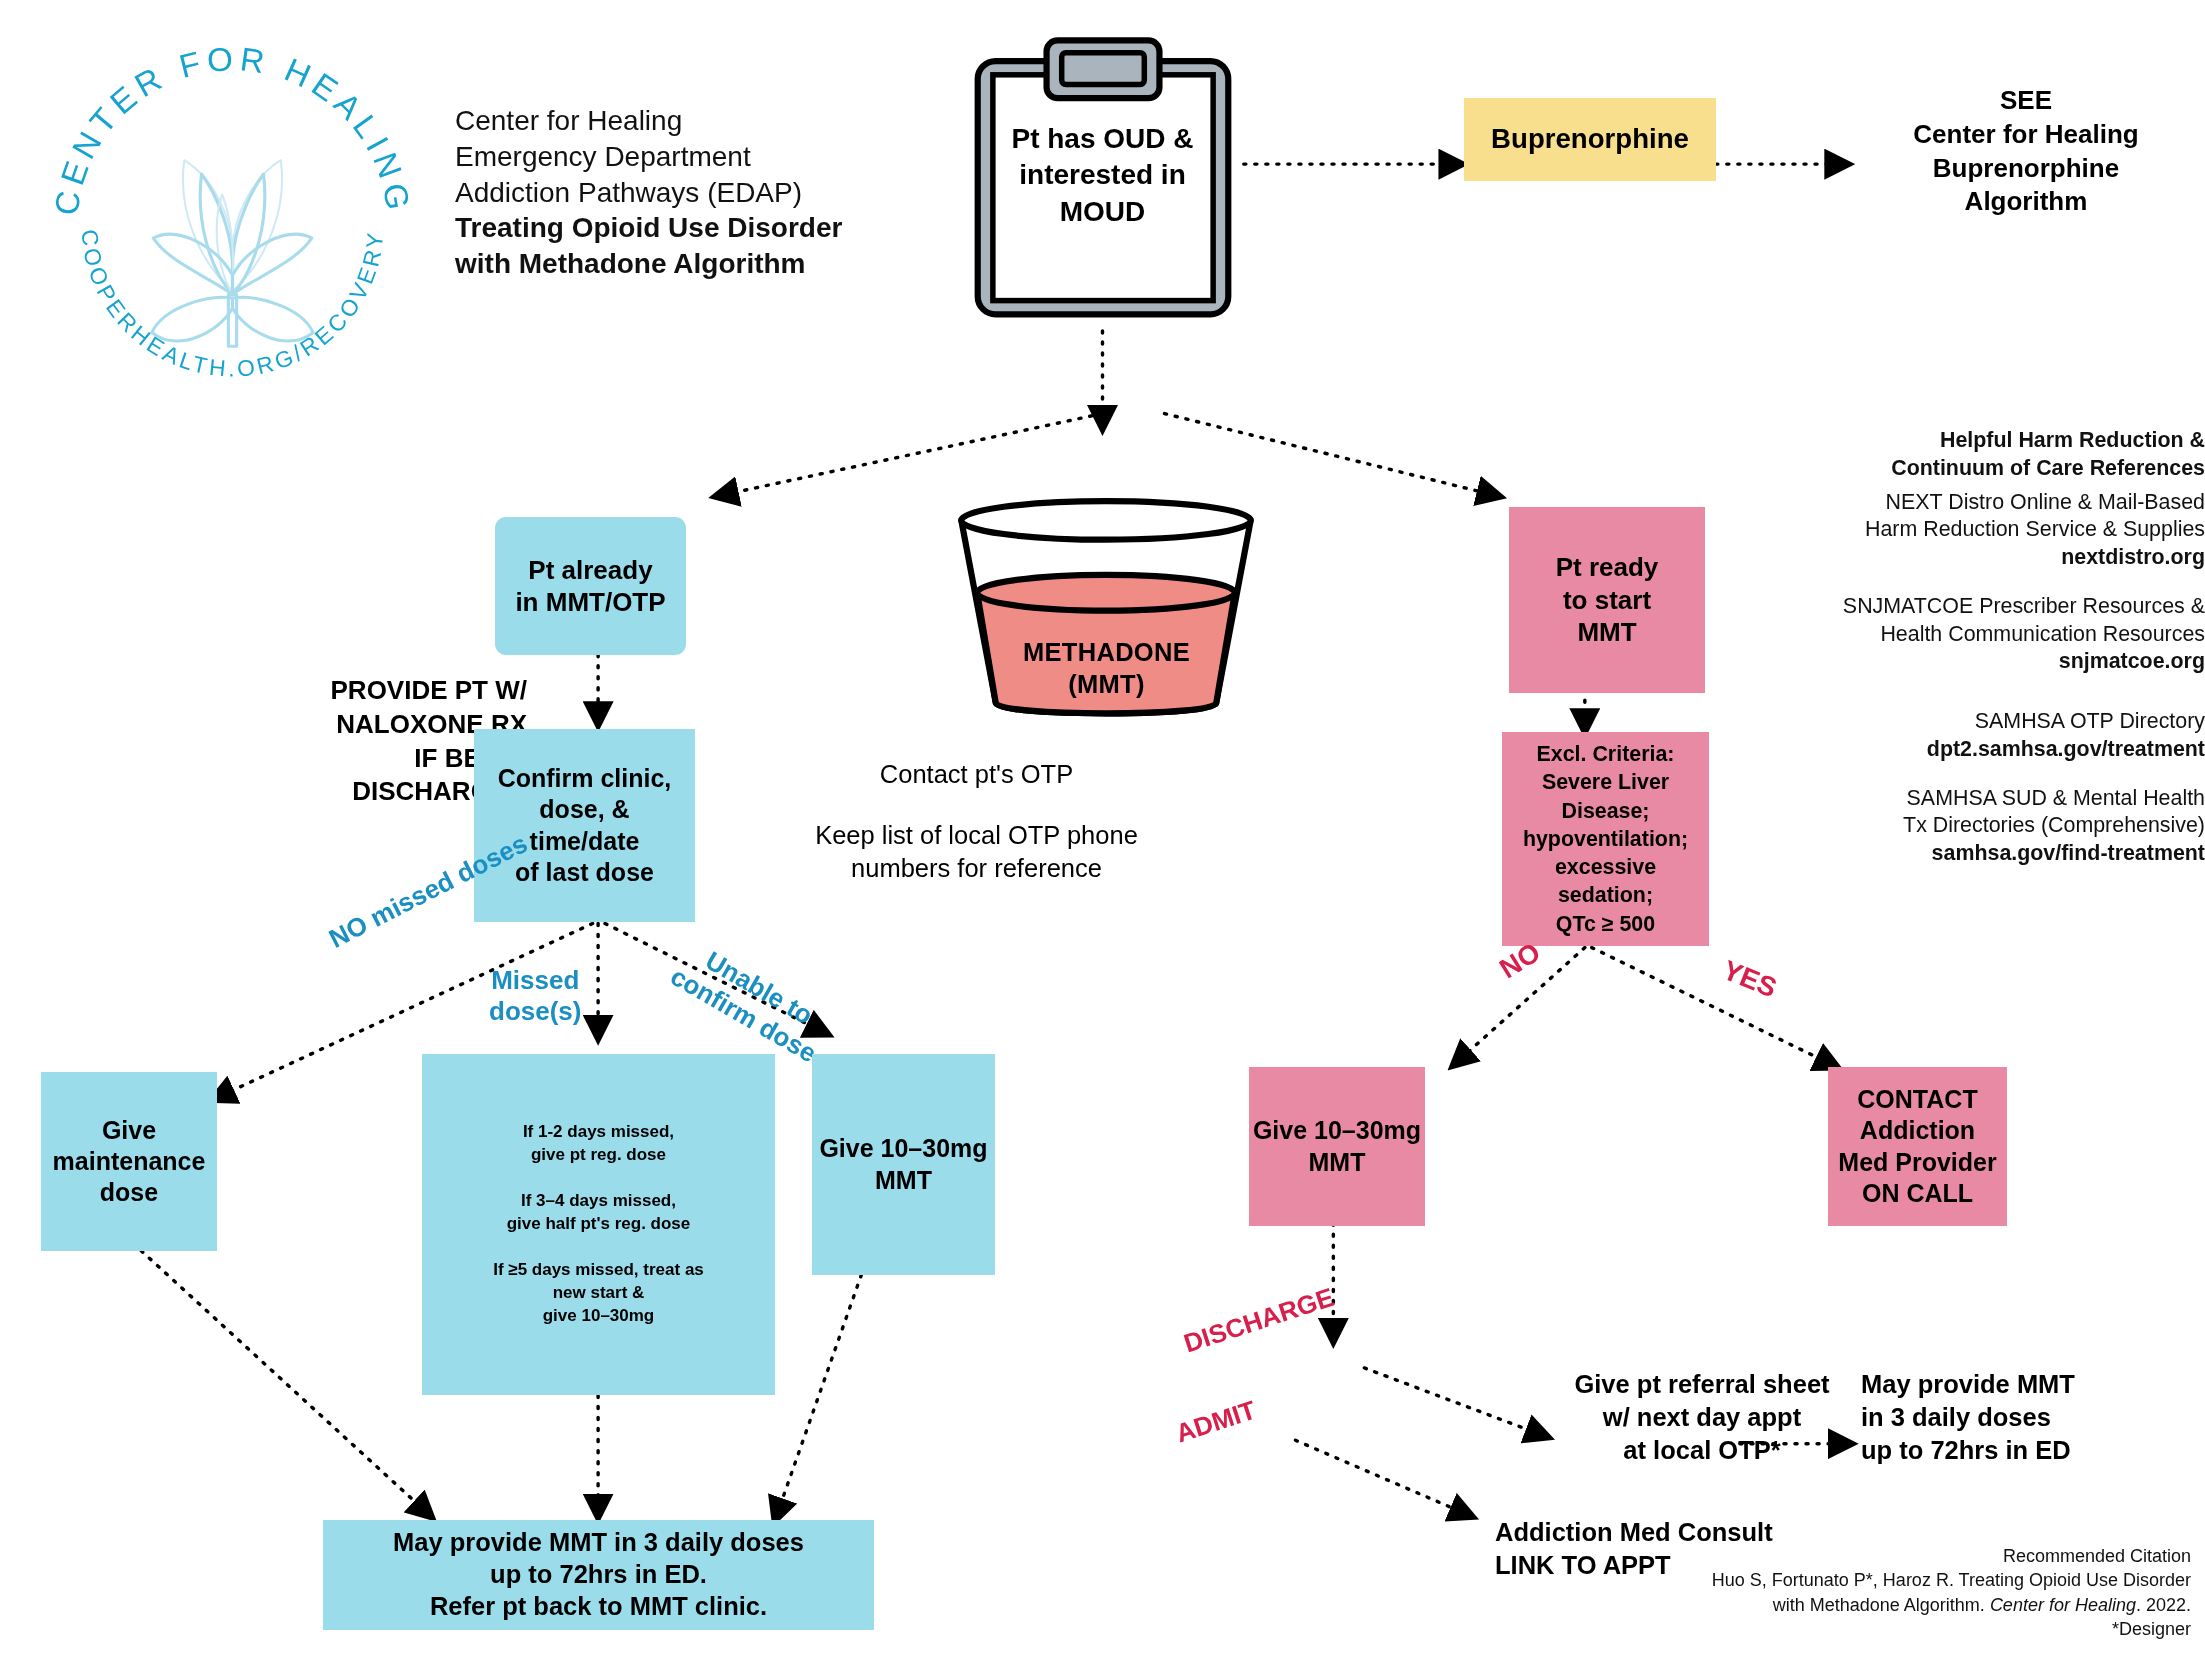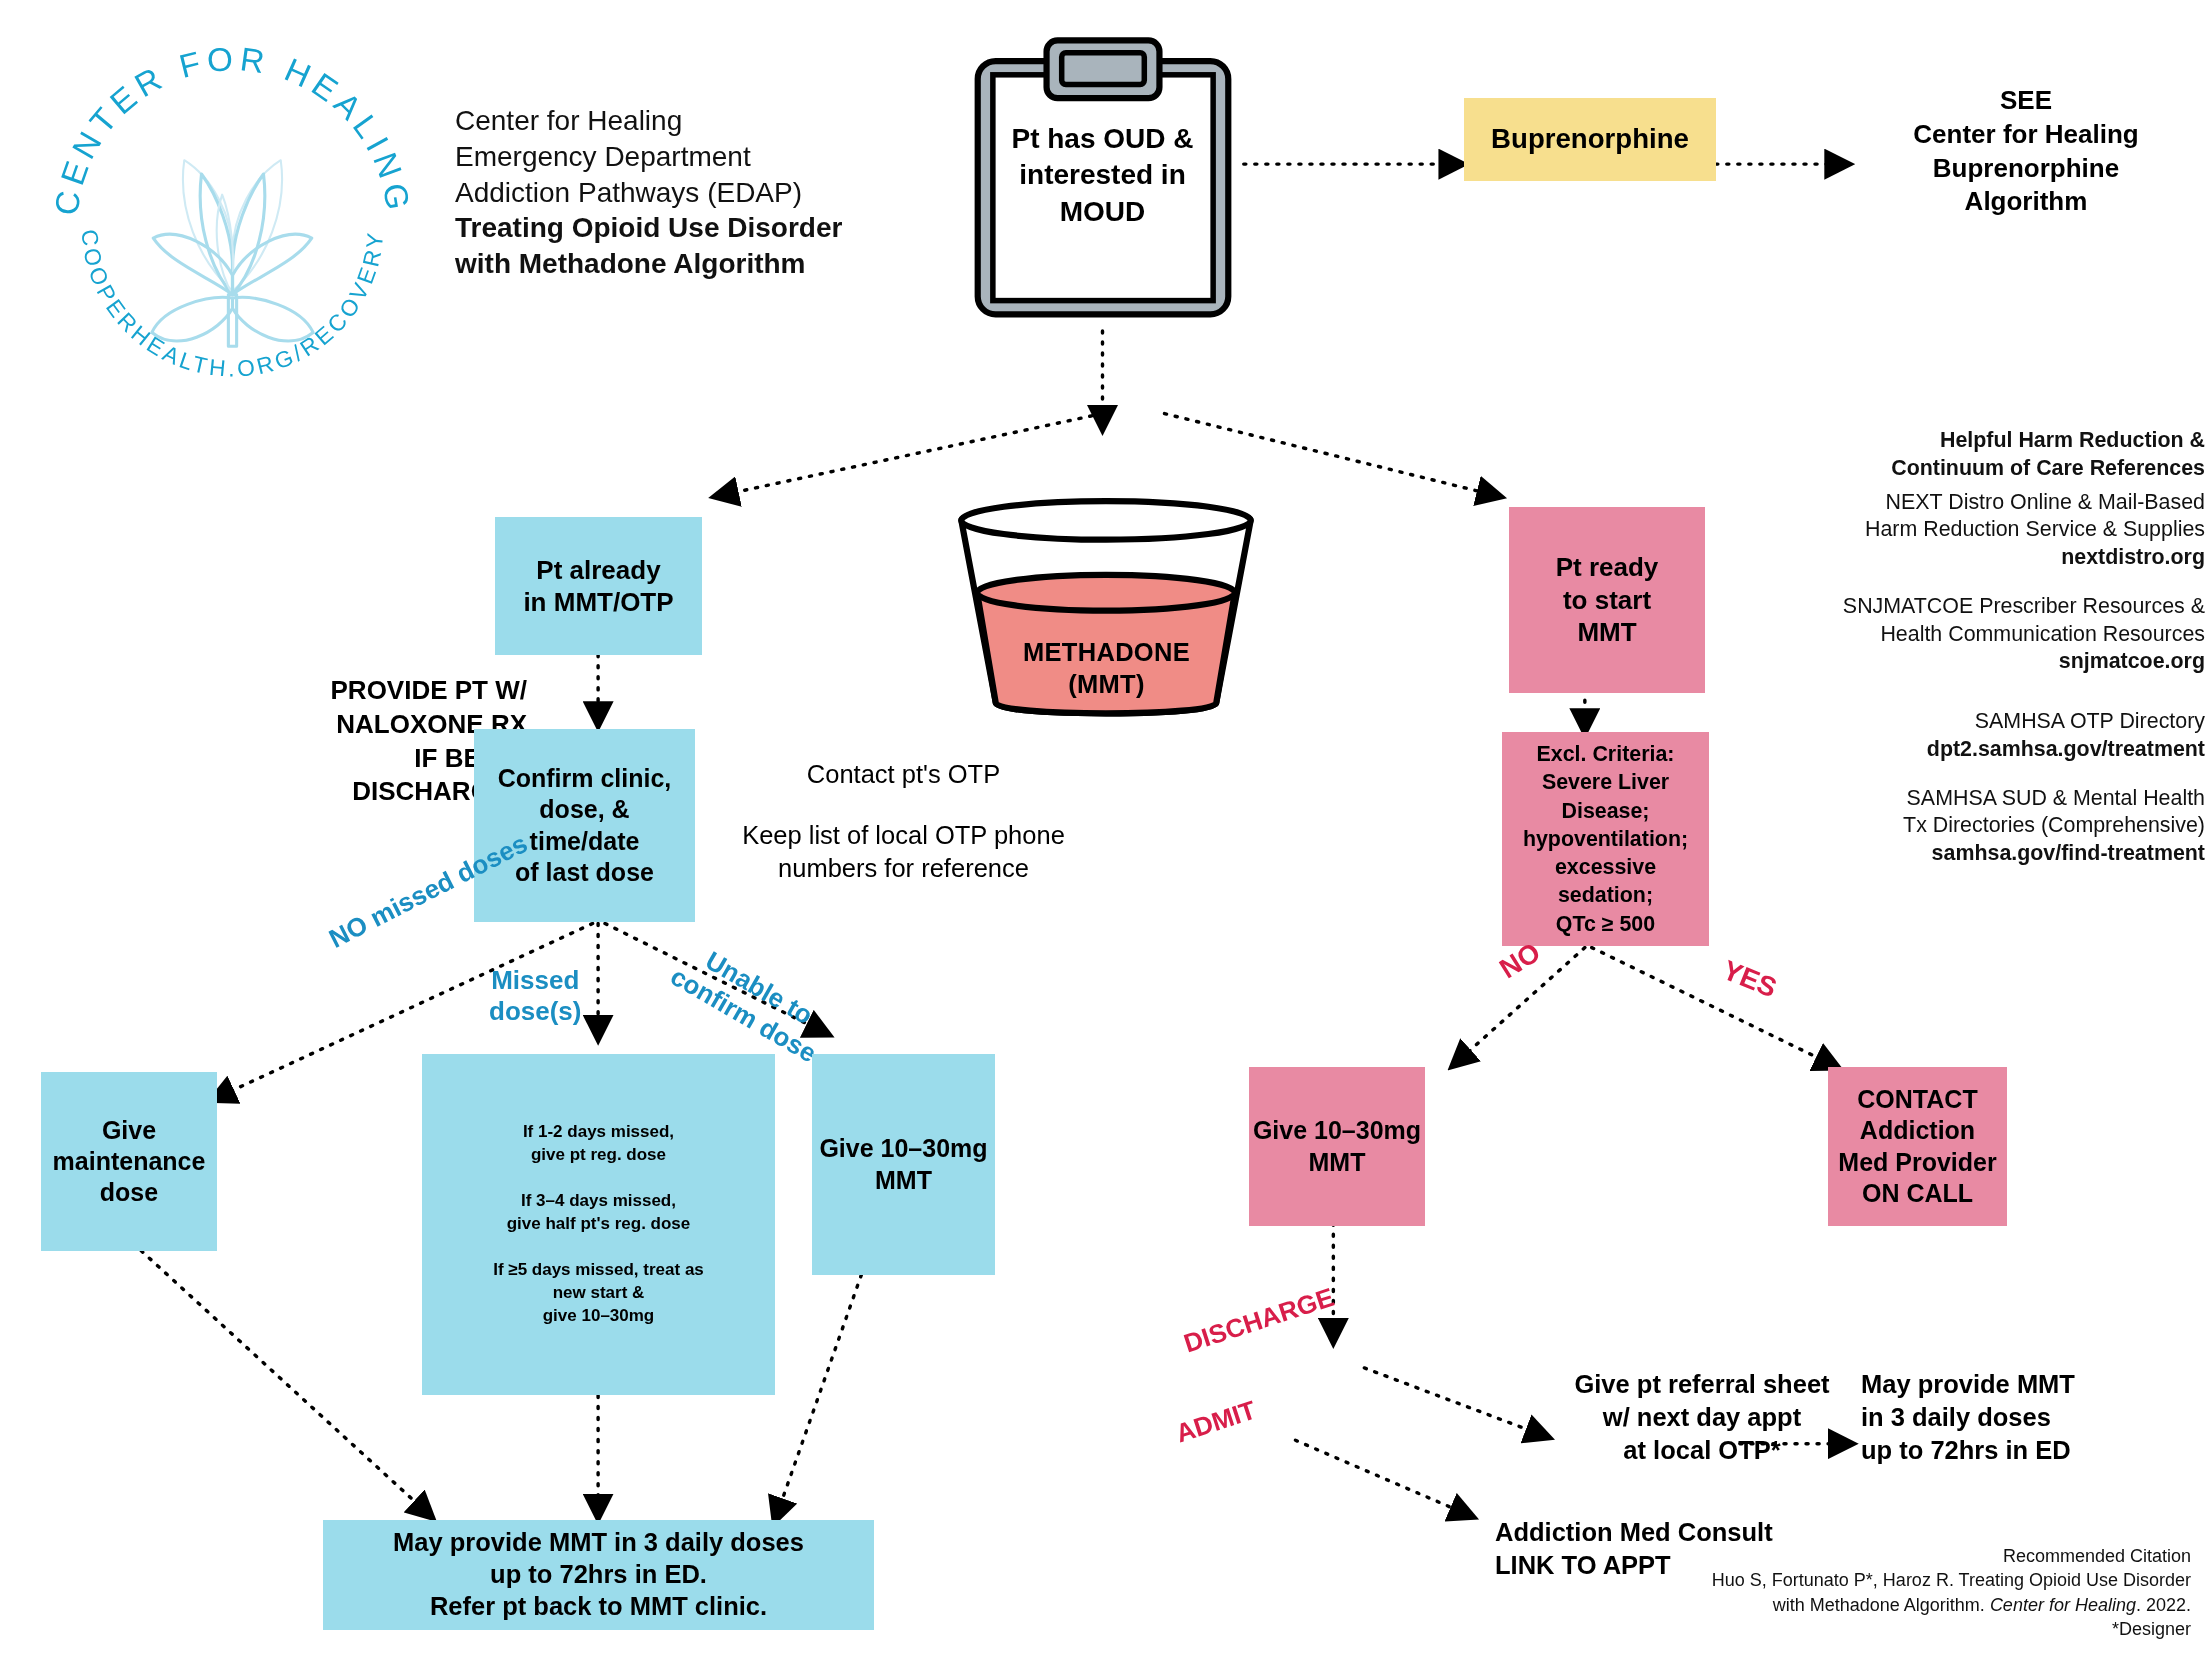--- a/index.html
+++ b/index.html
@@ -167,33 +167,33 @@
   <div id="cup-text">
     <div>METHADONE</div>
     <div>(MMT)</div>
   </div>
 
   <div class="plain" style="left:238px;top:674px;width:289px;text-align:right;font-size:26px;font-weight:700;white-space:pre-line;">PROVIDE PT W/
 NALOXONE RX
 IF BEING
 DISCHARGED</div>
 
-  <div class="box blue" style="left:495px;top:517px;width:207px;height:138px;font-size:26px;white-space:pre-line;">
+  <div class="box blue" style="left:495px;top:517px;width:191px;height:138px;font-size:26px;white-space:pre-line;border-radius:11px;">
     <span style="white-space:pre-line;">Pt already
 in MMT/OTP</span>
   </div>
 
   <div class="box blue" style="left:474px;top:729px;width:221px;height:193px;font-size:25px;">
     <span style="white-space:pre-line;">Confirm clinic,
 dose, &amp;
 time/date
 of last dose</span>
   </div>
 
-  <div class="plain" style="left:697px;top:758px;width:413px;font-size:25.5px;">
+  <div class="plain" style="left:770px;top:758px;width:413px;font-size:25.5px;">
     <div>Contact pt's OTP</div>
     <div style="height:27.6px"></div>
     <div style="white-space:pre-line;">Keep list of local OTP phone
 numbers for reference</div>
   </div>
 
   <div class="lbl blue-lbl" style="left:324px;top:927px;font-size:26px;transform:rotate(-27deg);transform-origin:left top;">NO missed doses</div>
   <div class="lbl blue-lbl" style="left:489px;top:965px;font-size:26px;text-align:center;white-space:pre-line;">Missed
 dose(s)</div>
   <div class="lbl blue-lbl" style="left:696px;top:934px;font-size:26px;text-align:center;white-space:pre-line;transform:rotate(30deg);transform-origin:left top;">Unable to

